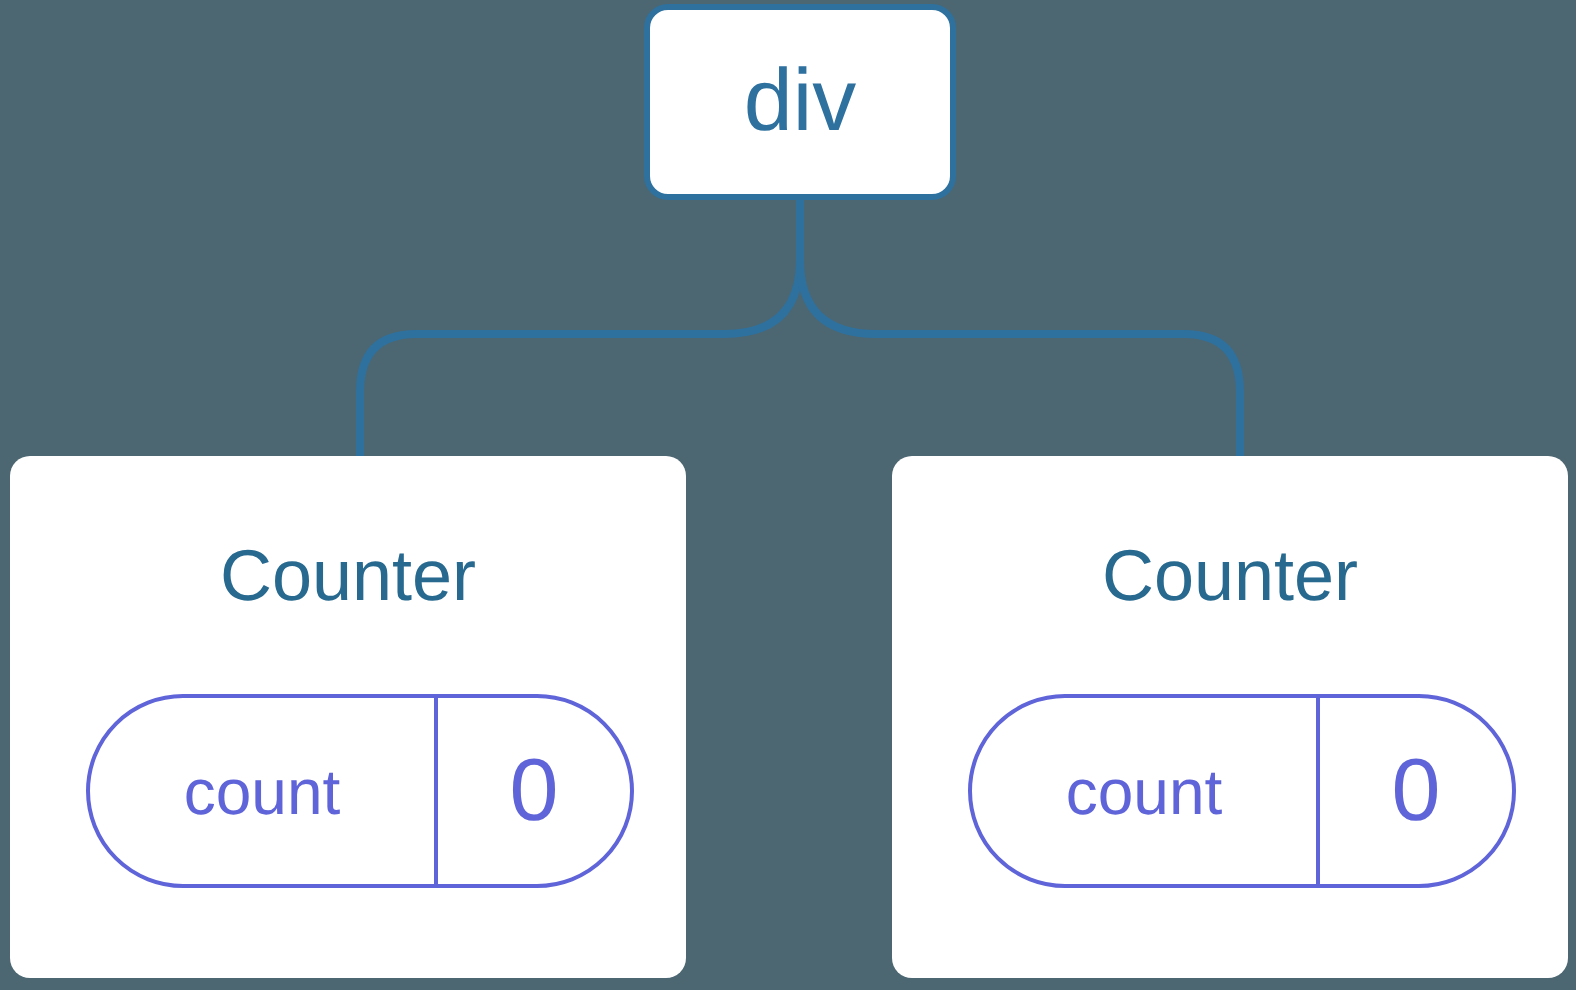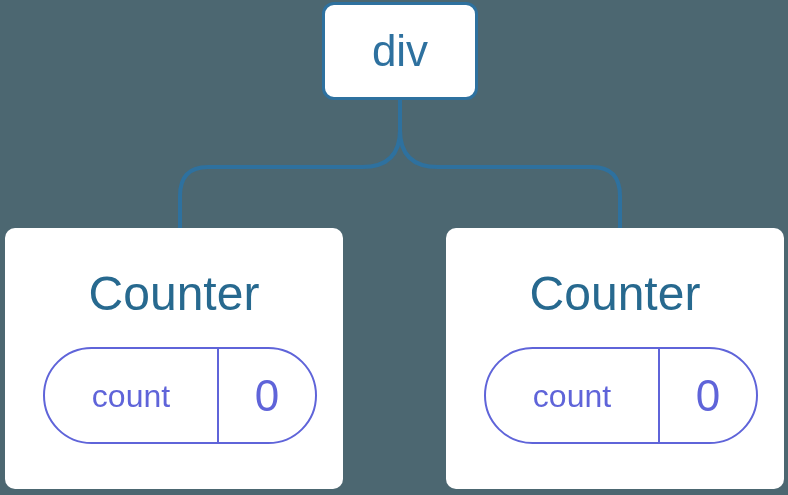--- a/index.html
+++ b/index.html
@@ -46,21 +46,21 @@
     top:228px;
     width:338px;height:261px;
     background:var(--card);
     border-radius:10px;
   }
   .card-left{left:5px;}
   .card-right{left:446px;}
   .card-title{
     margin-top:42px;
     text-align:center;
-    font-size:48px;
+    font-size:36px;
     font-weight:500;
     line-height:1;
     color:var(--title);
   }
   .pill{
     position:absolute;
     left:38px;top:119px;
     width:274px;height:97px;
     box-sizing:border-box;
     border:2px solid var(--purple);

